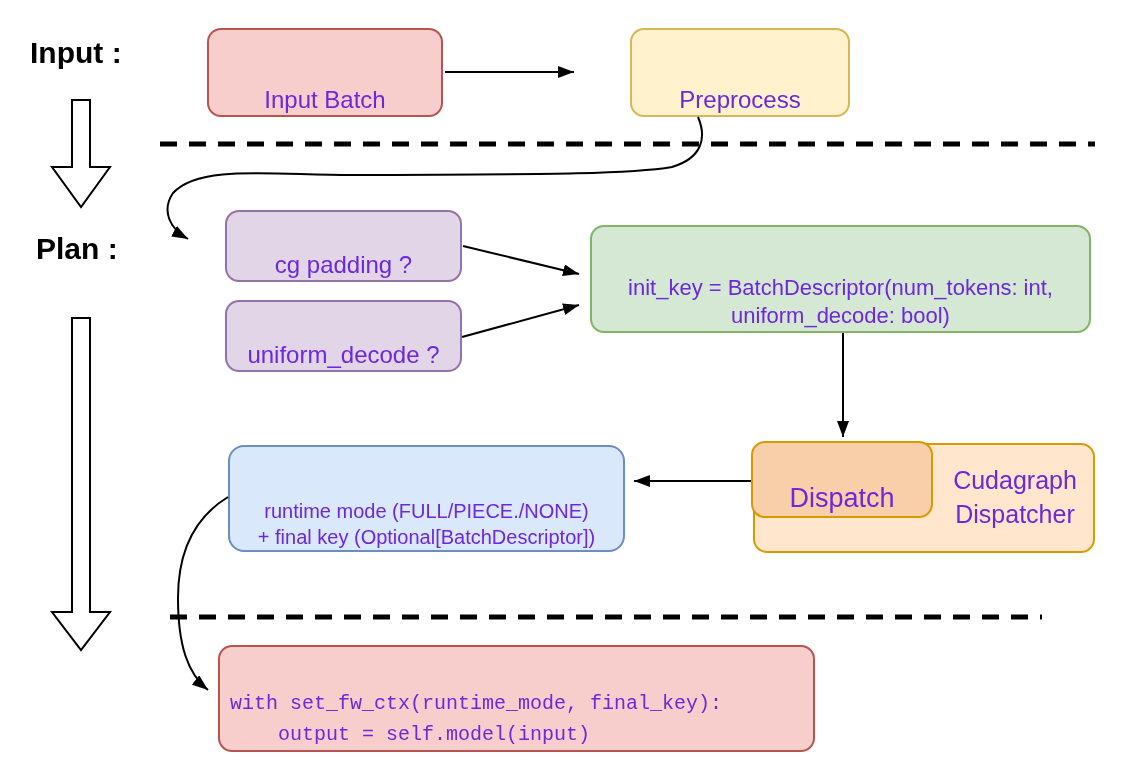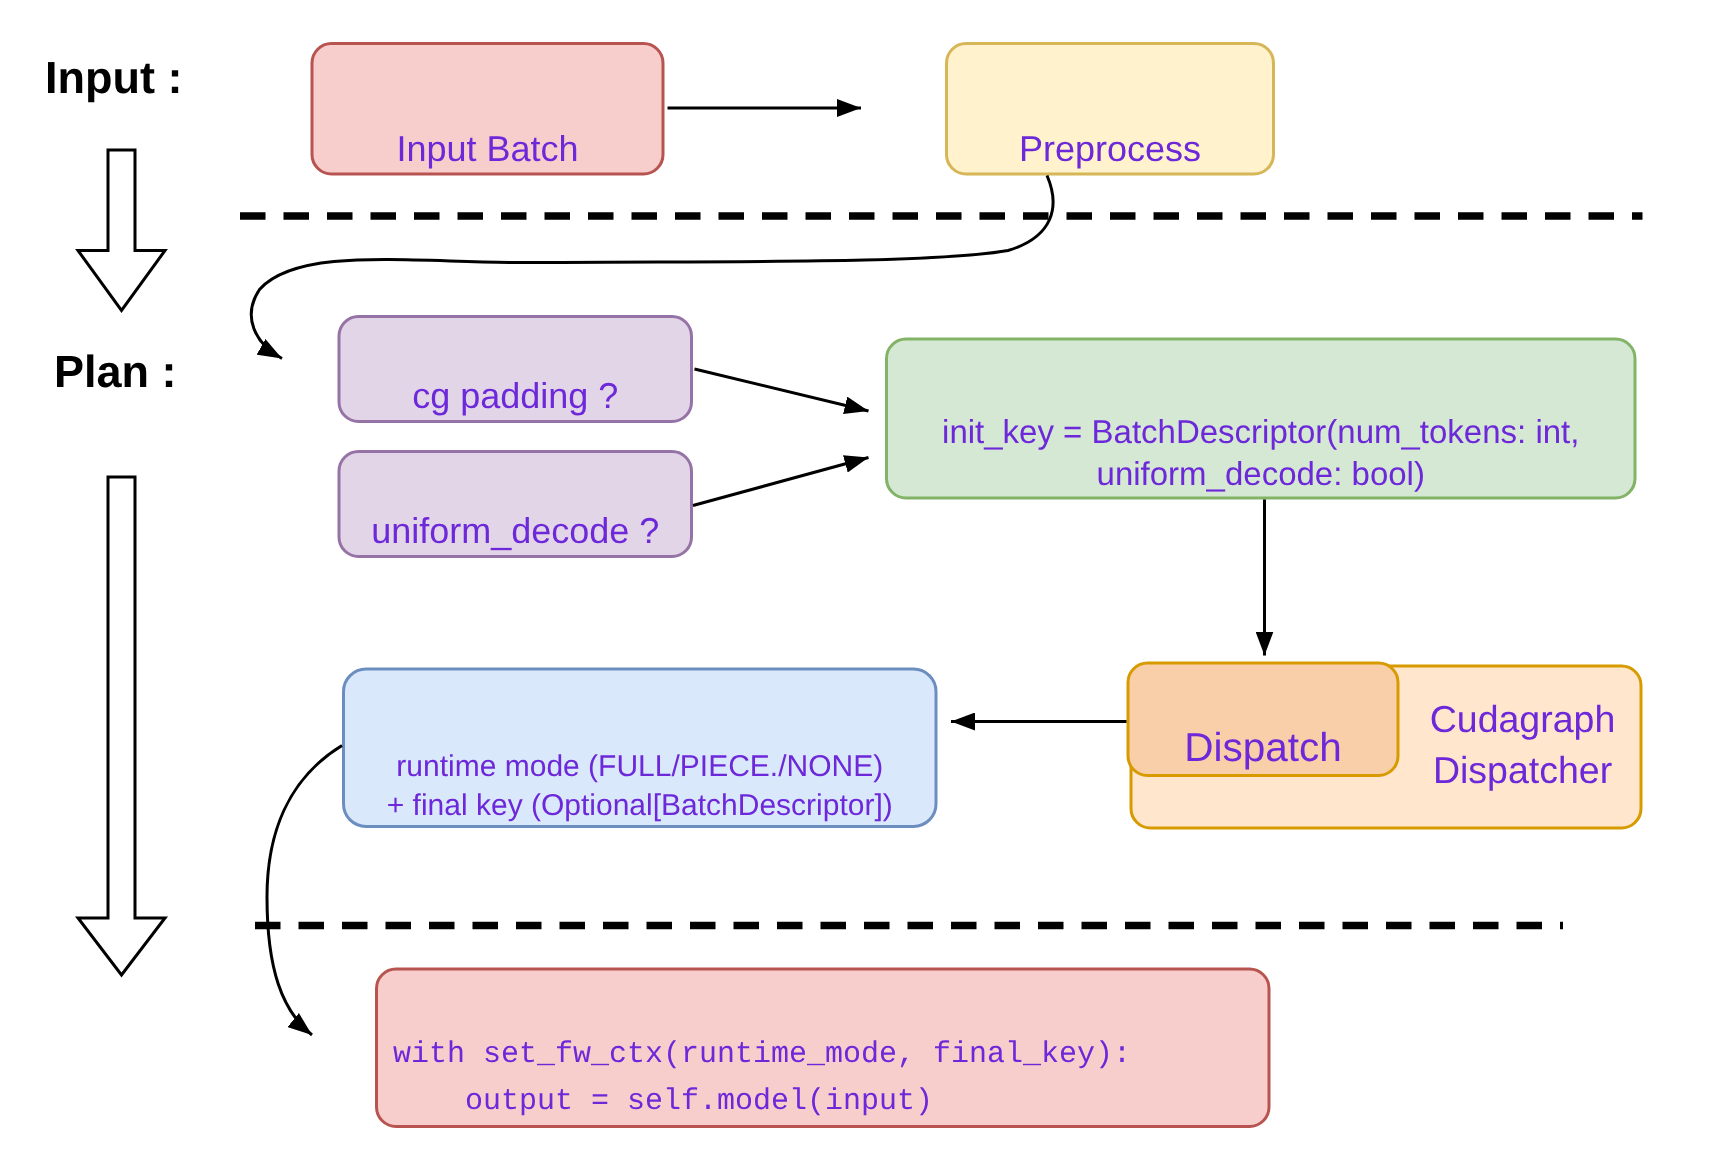--- a/index.html
+++ b/index.html
@@ -46,21 +46,21 @@
     align-items: center; justify-content: center;
     font-size: 25px; line-height: 1.35;
   }
   .node-dispatch      { left:751px; top:441px; width:182px; height:77px;  background:#f9cfa9; border-color:#d79b00; font-size:27px; }
   .node-runtime-mode  { left:228px; top:445px; width:397px; height:107px; background:#dae8fc; border-color:#6c8ebf; font-size:20px; border-radius:16px; }
   .node-execute-code  {
     left:218px; top:645px; width:597px; height:107px;
     background:#f8cecc; border-color:#b85450;
     align-items: flex-start; padding-left: 10px;
     font-family: "Liberation Mono", "DejaVu Sans Mono", monospace;
-    font-size: 20px; line-height: 31px; text-align: left; margin-left: 32px;
+    font-size: 20px; line-height: 31px; text-align: left;
   }
   .code-line { white-space: pre; }
   .connector-layer {
     position: absolute;
     left: 0; top: 0; width: 1142px; height: 770px;
     pointer-events: none;
   }
 </style>
 </head>
 <body>

